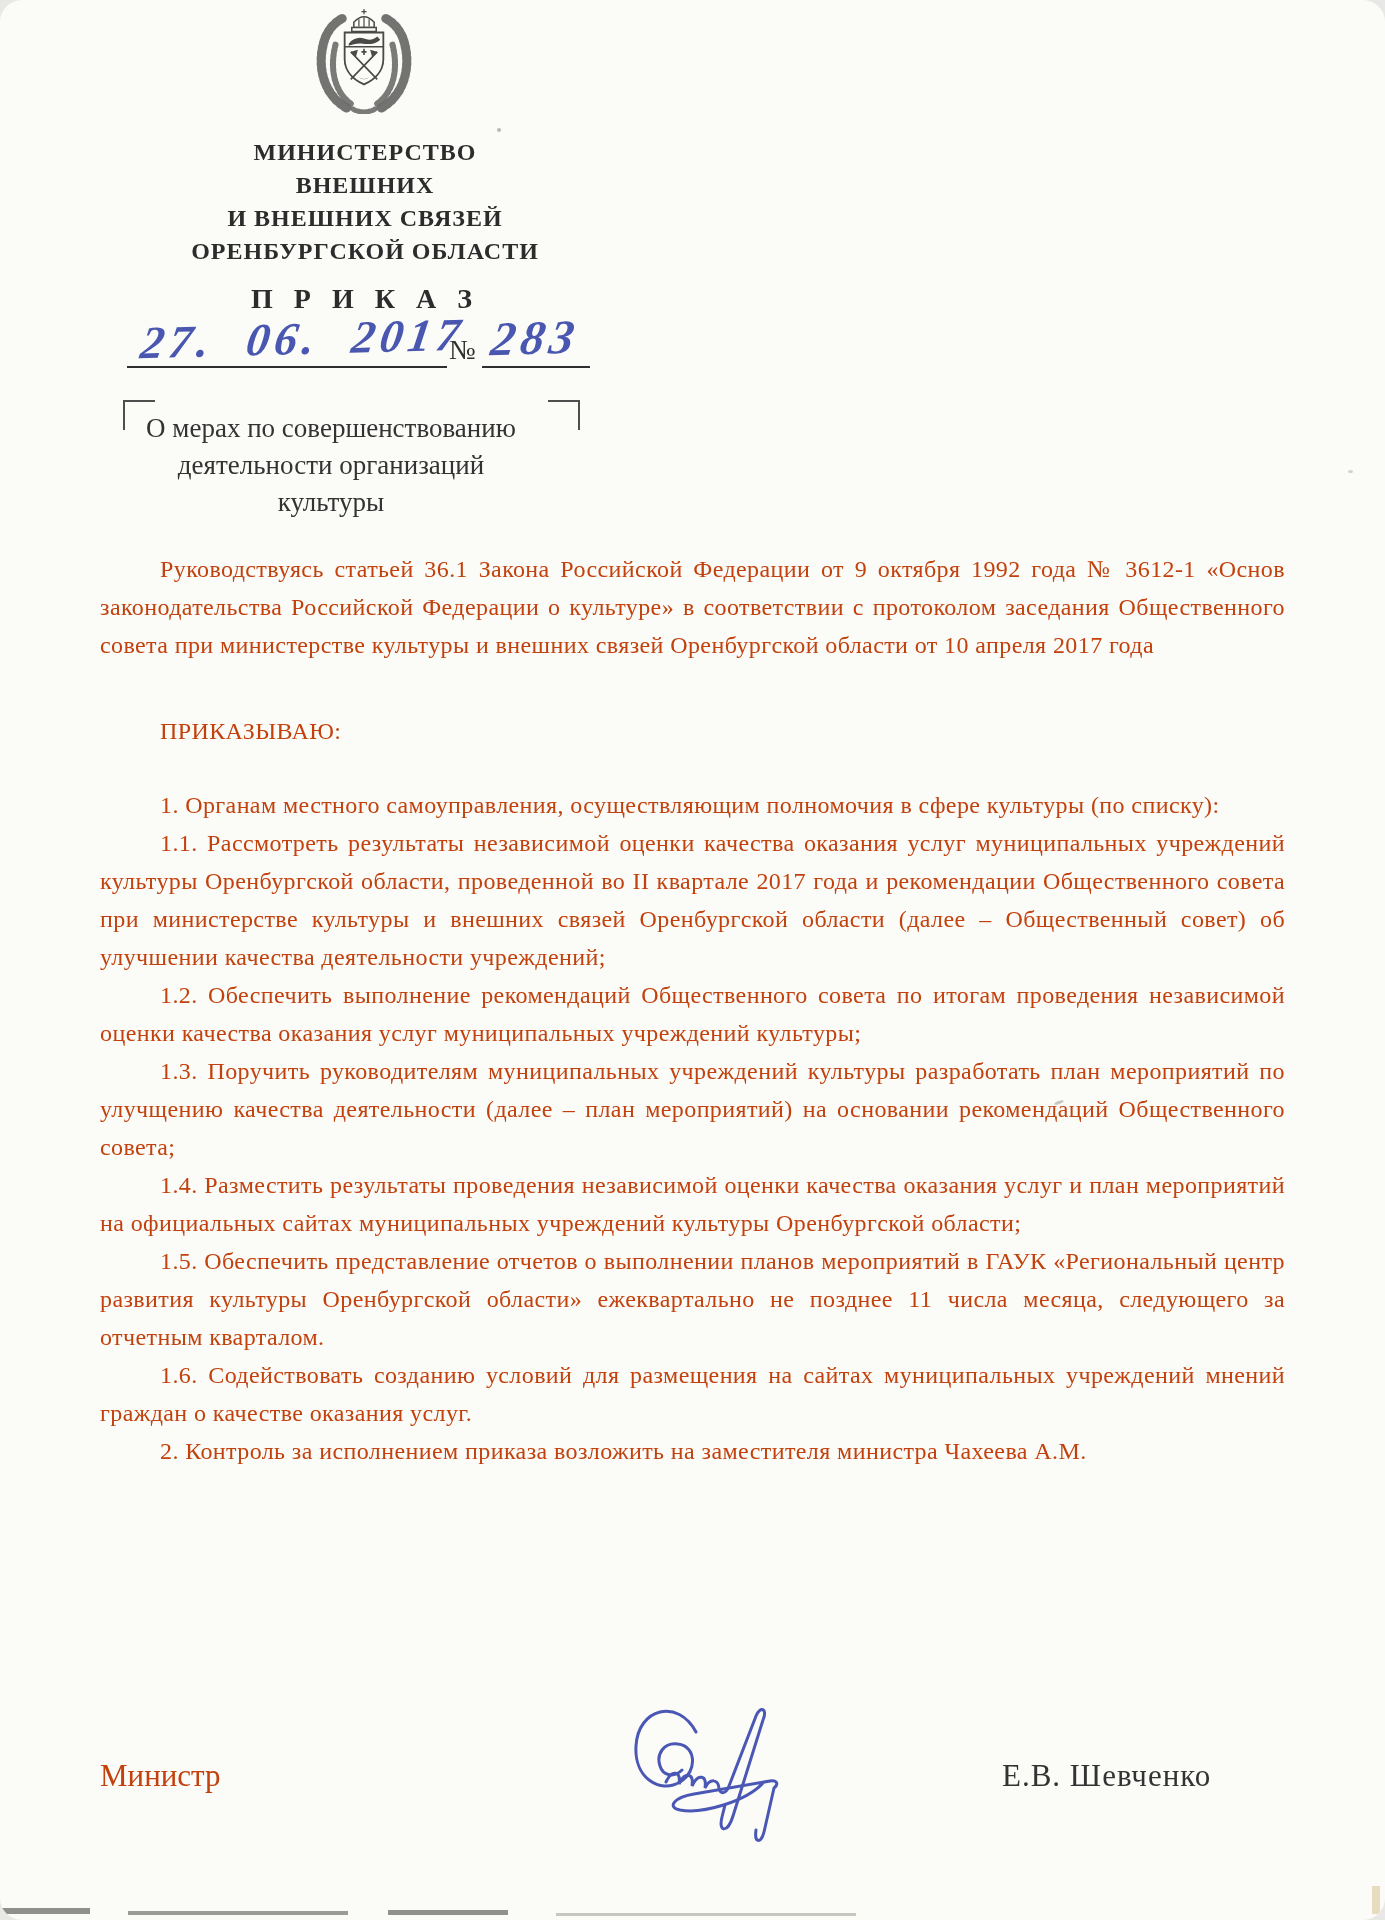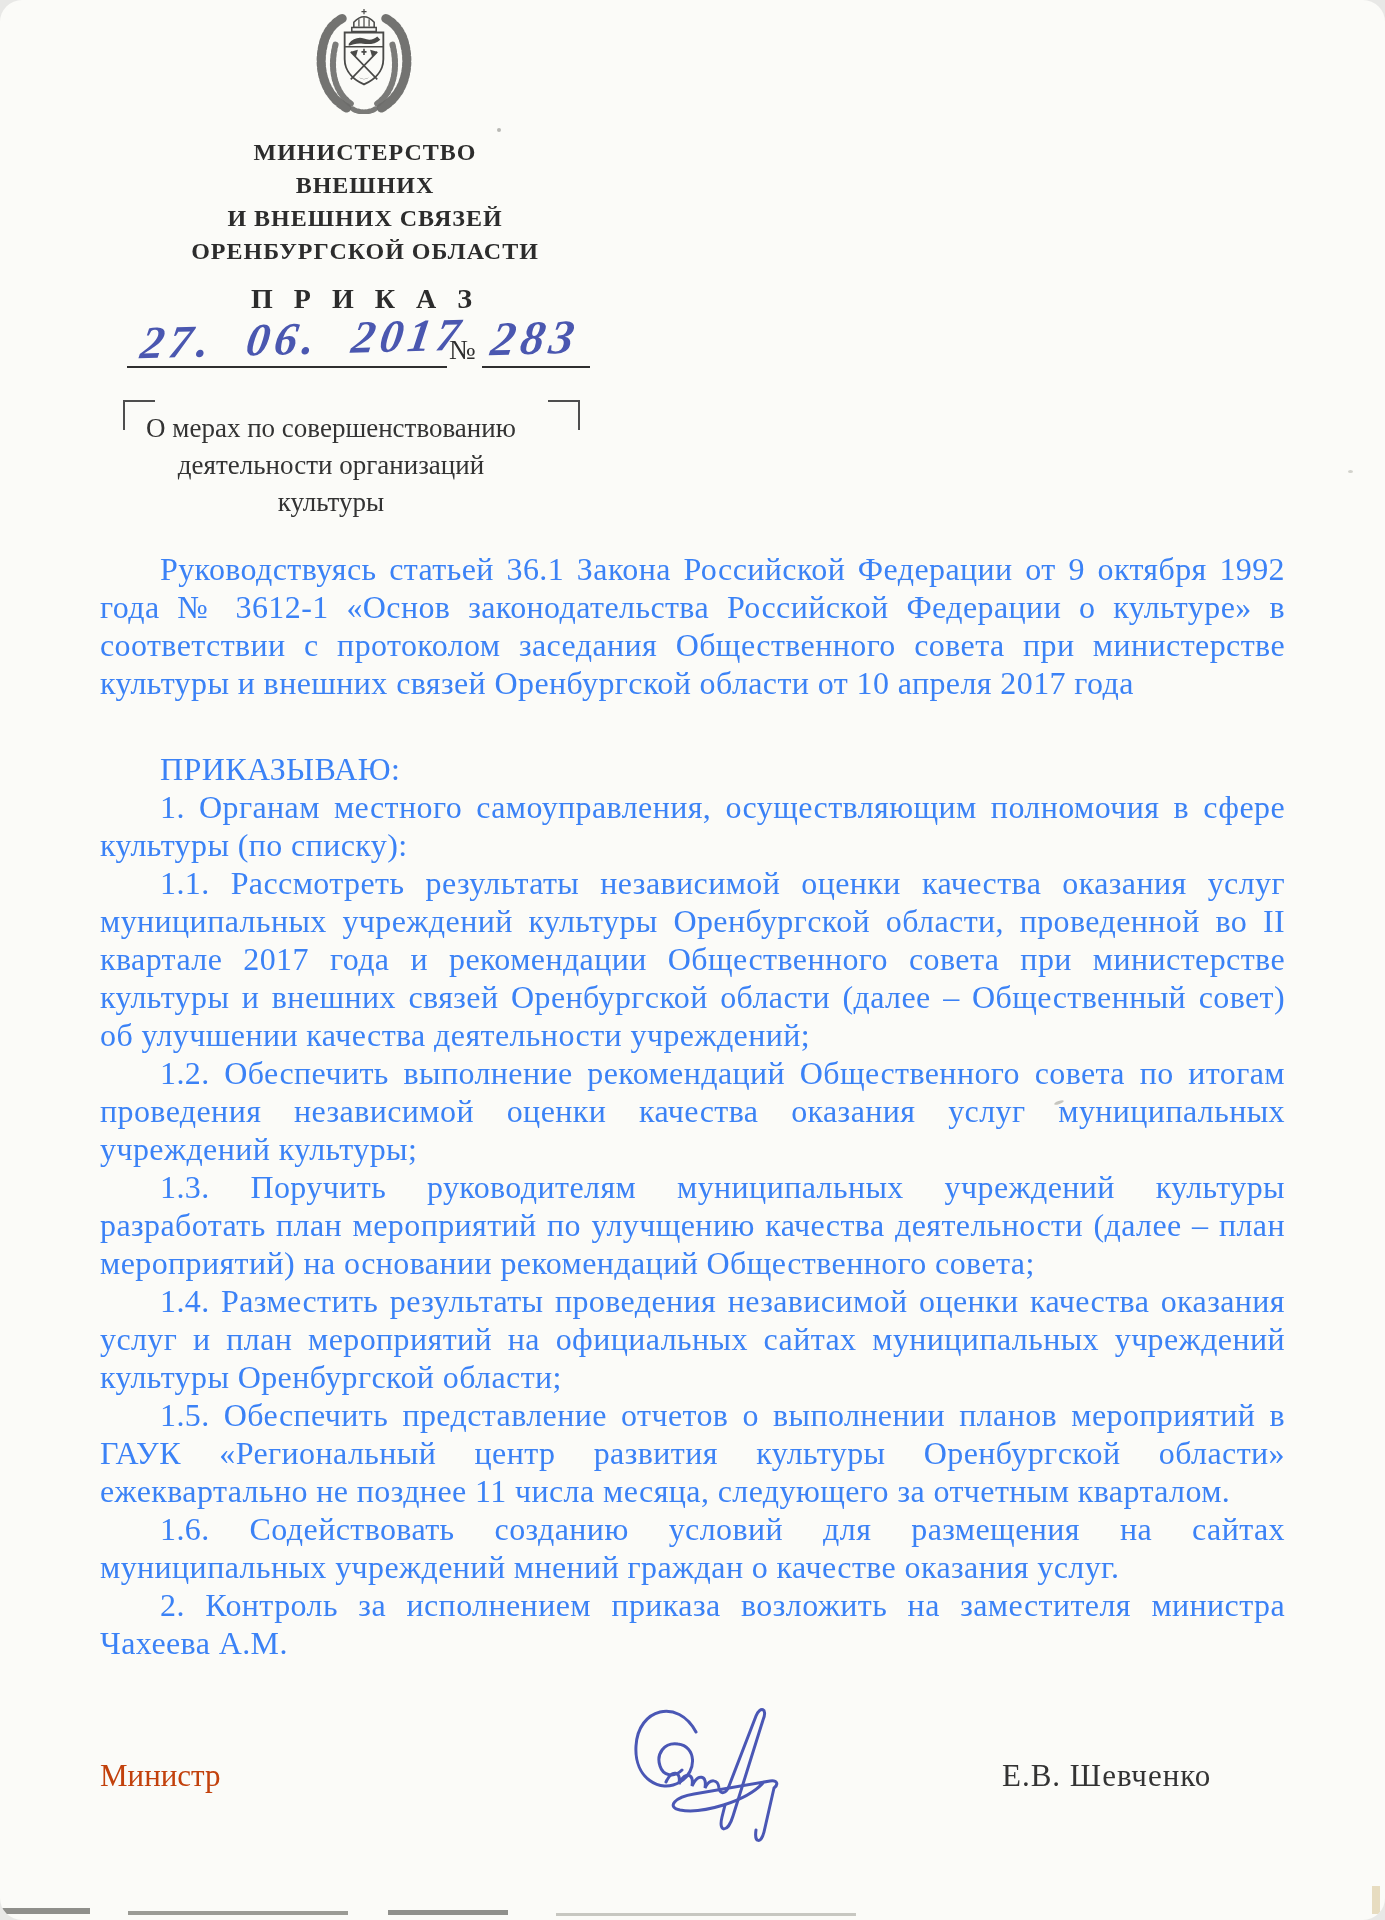--- a/index.html
+++ b/index.html
@@ -40,25 +40,25 @@
   .corner{position:absolute;width:30px;height:28px;}
   .corner-l{left:123px;top:400px;border-top:2px solid #4e4e4e;border-left:2px solid #4e4e4e;}
   .corner-r{left:548px;top:400px;border-top:2px solid #4e4e4e;border-right:2px solid #4e4e4e;}
   .subject{
     position:absolute;left:140px;top:410px;width:382px;
     text-align:center;font-size:27px;line-height:37px;color:#333;
   }
   
   .body{
     position:absolute;left:100px;top:550px;width:1185px;
-    font-size:32px;line-height:38px;letter-spacing:0.4px;
-    text-align:justify;color:#3b82f6;
+    font-size:24px;line-height:38px;letter-spacing:0.4px;
+    text-align:justify;color:#c2410c;
   }
   .para{margin:0;text-indent:60px;}
-  .para.order{margin-top:48px;text-align:left;}
+  .para.order{margin-top:48px;margin-bottom:36px;text-align:left;}
   
   .sig-label{position:absolute;left:100px;top:1758px;font-size:31px;color:#c2410c;}
   .sig-name{position:absolute;left:1002px;top:1758px;font-size:31px;color:#333;letter-spacing:1px;}
   .signature{position:absolute;left:596px;top:1686px;width:220px;height:182px;}
   
   .art{position:absolute;}
   .speck{position:absolute;border-radius:50%;}
 </style>
 </head>
 <body>

